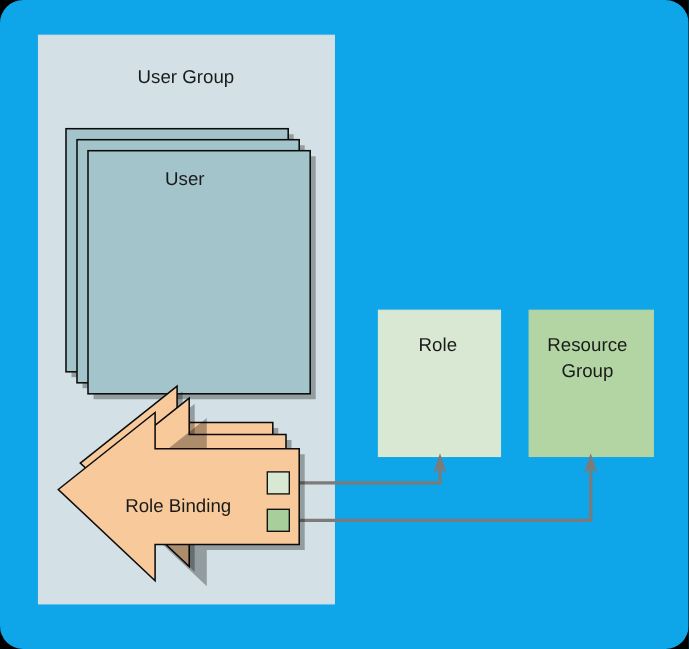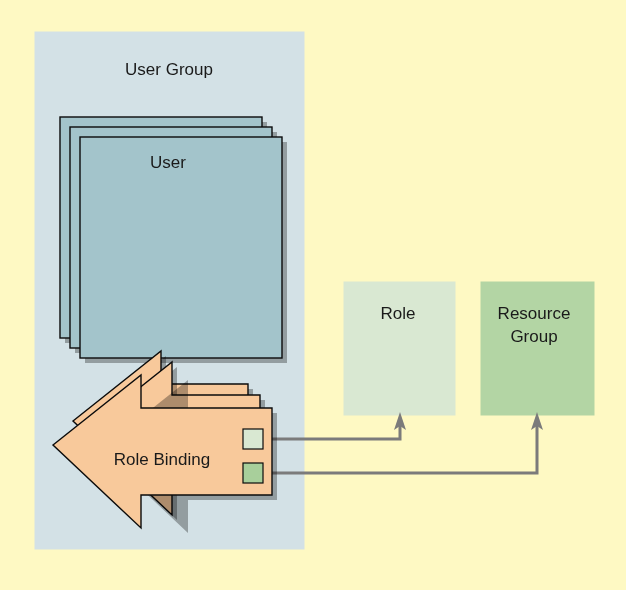--- a/index.html
+++ b/index.html
@@ -4,23 +4,24 @@
 <style>
   html, body {
     margin: 0;
     padding: 0;
     background: #000000;
   }
   #canvas {
     position: relative;
     width: 626px;
     height: 590px;
-    background: #fef9c3;
+    background: #0ea5e9;
     overflow: hidden;
     font-family: "Liberation Sans", sans-serif;
+    border-radius: 21px;
   }
   svg#diagram {
     display: block;
     width: 626px;
     height: 590px;
   }
   .node-label {
     font-family: "Liberation Sans", sans-serif;
     font-size: 17px;
     fill: #1a1a1a;

